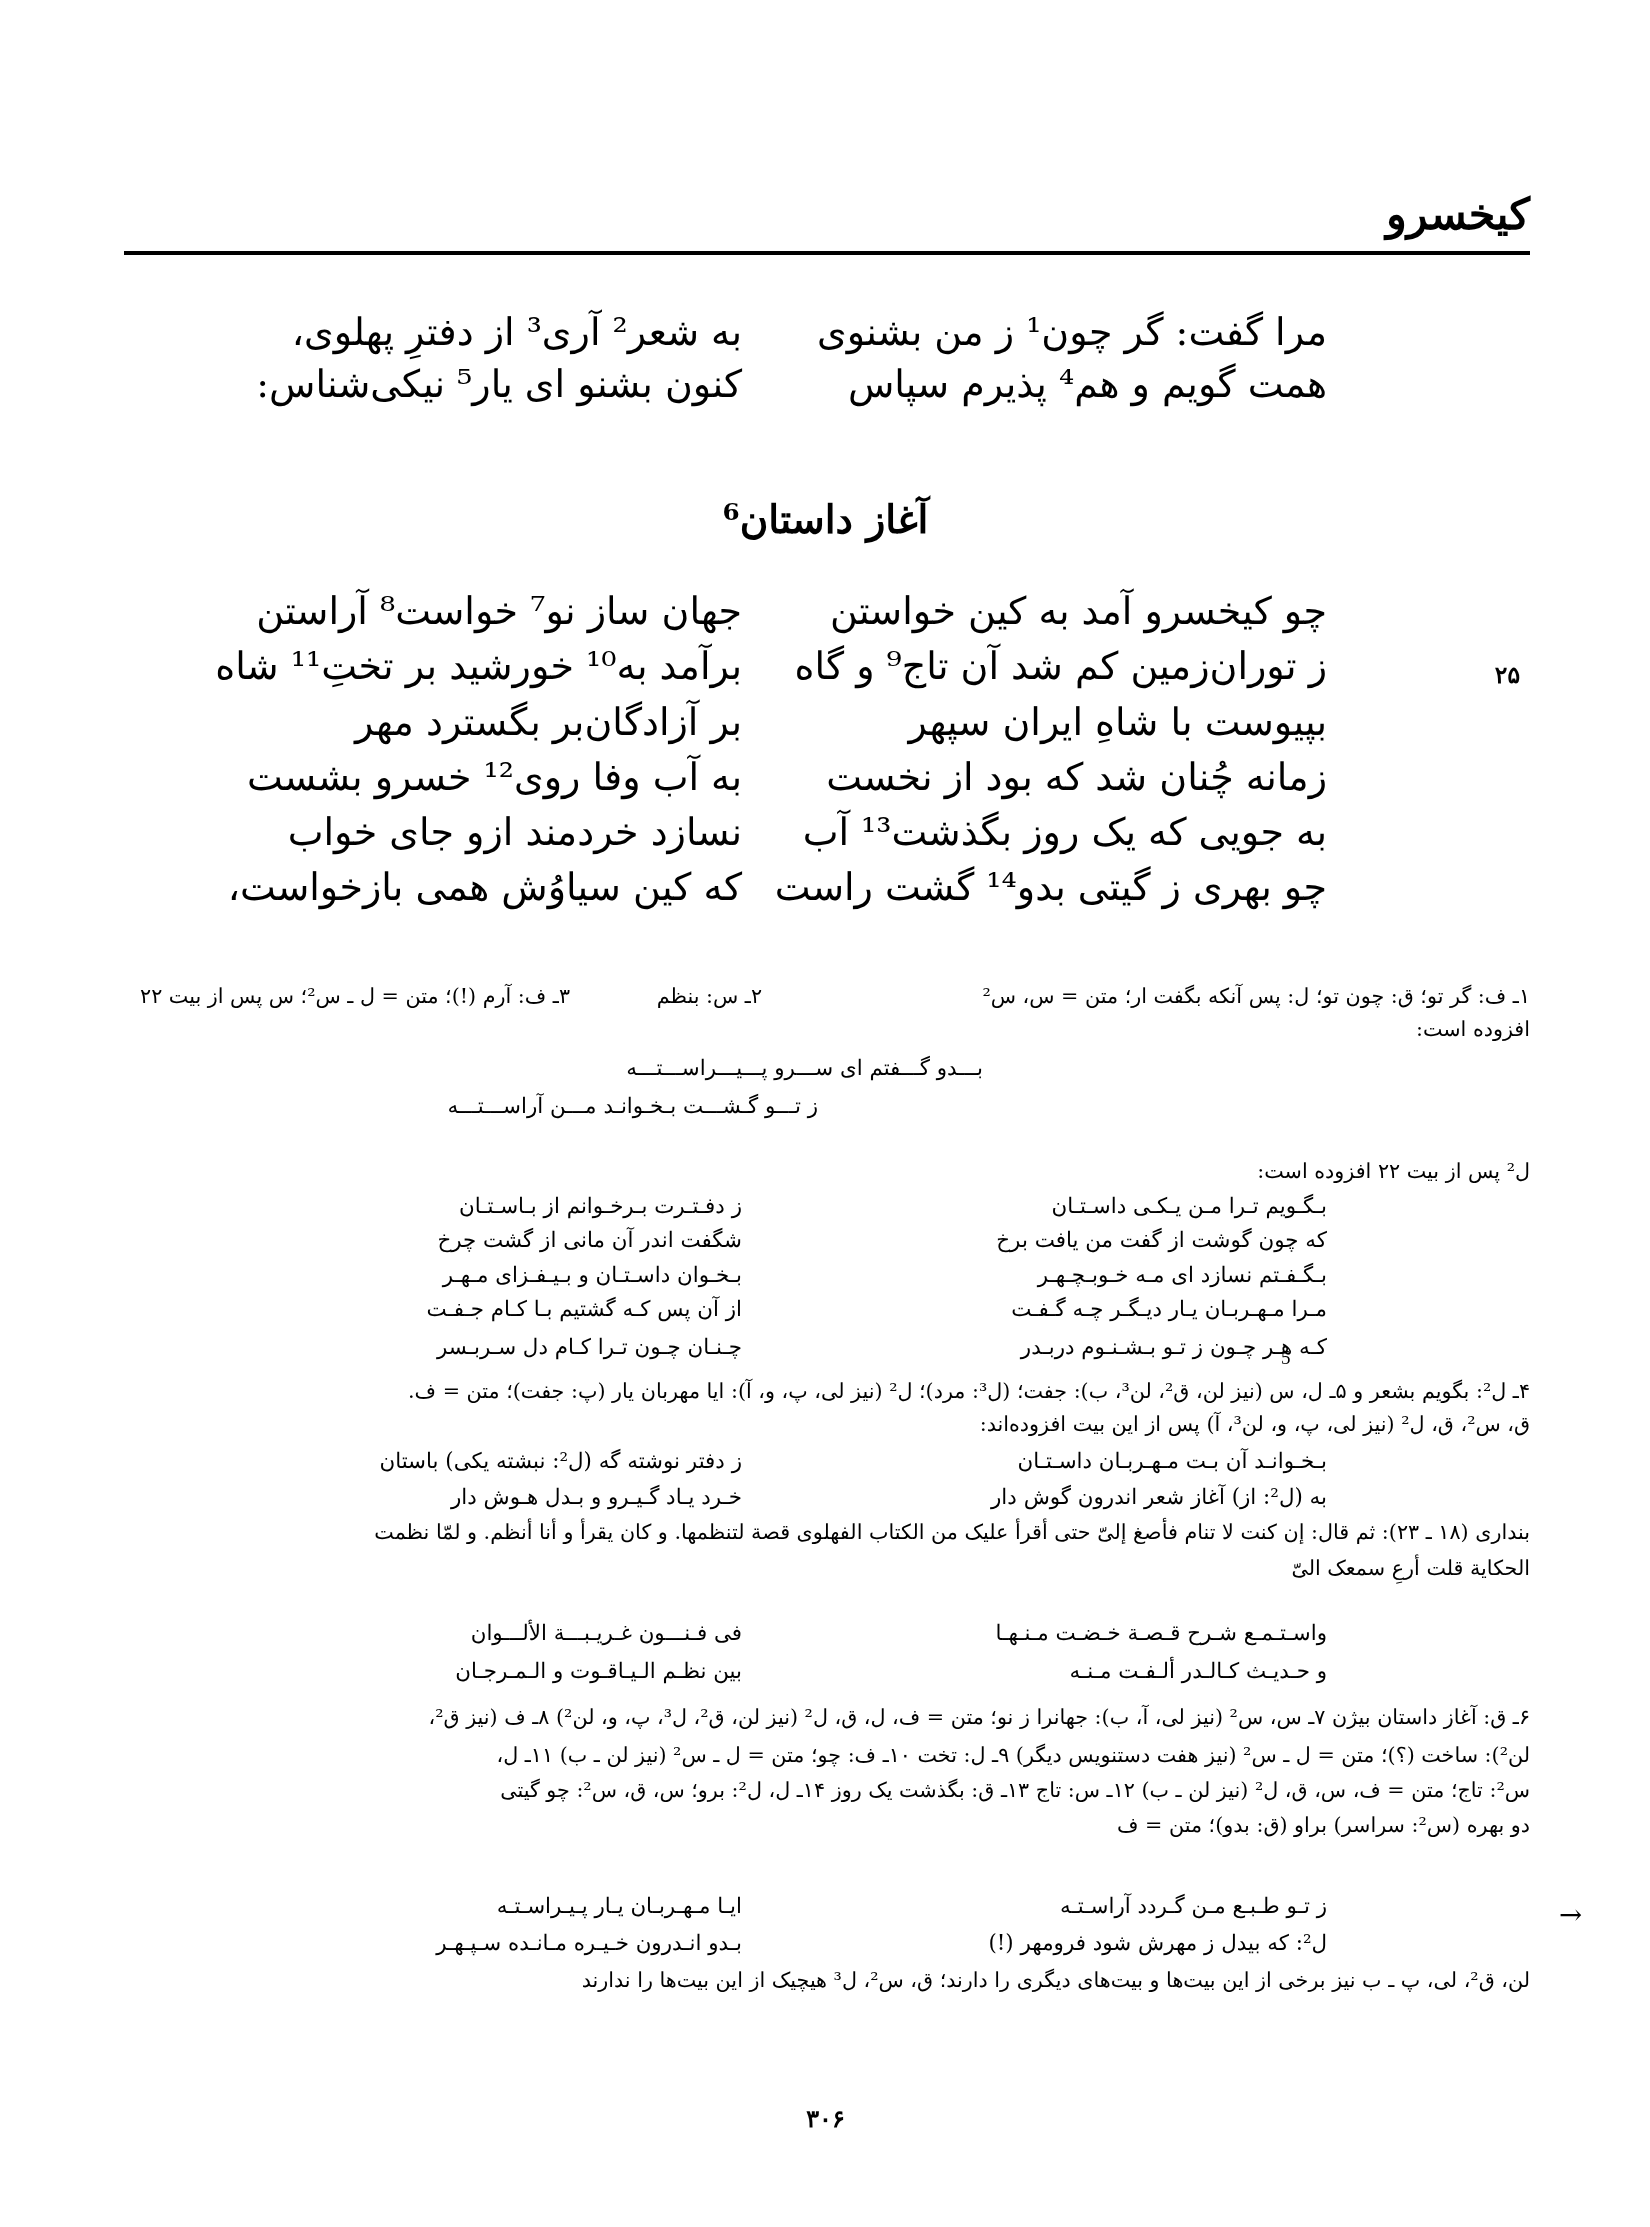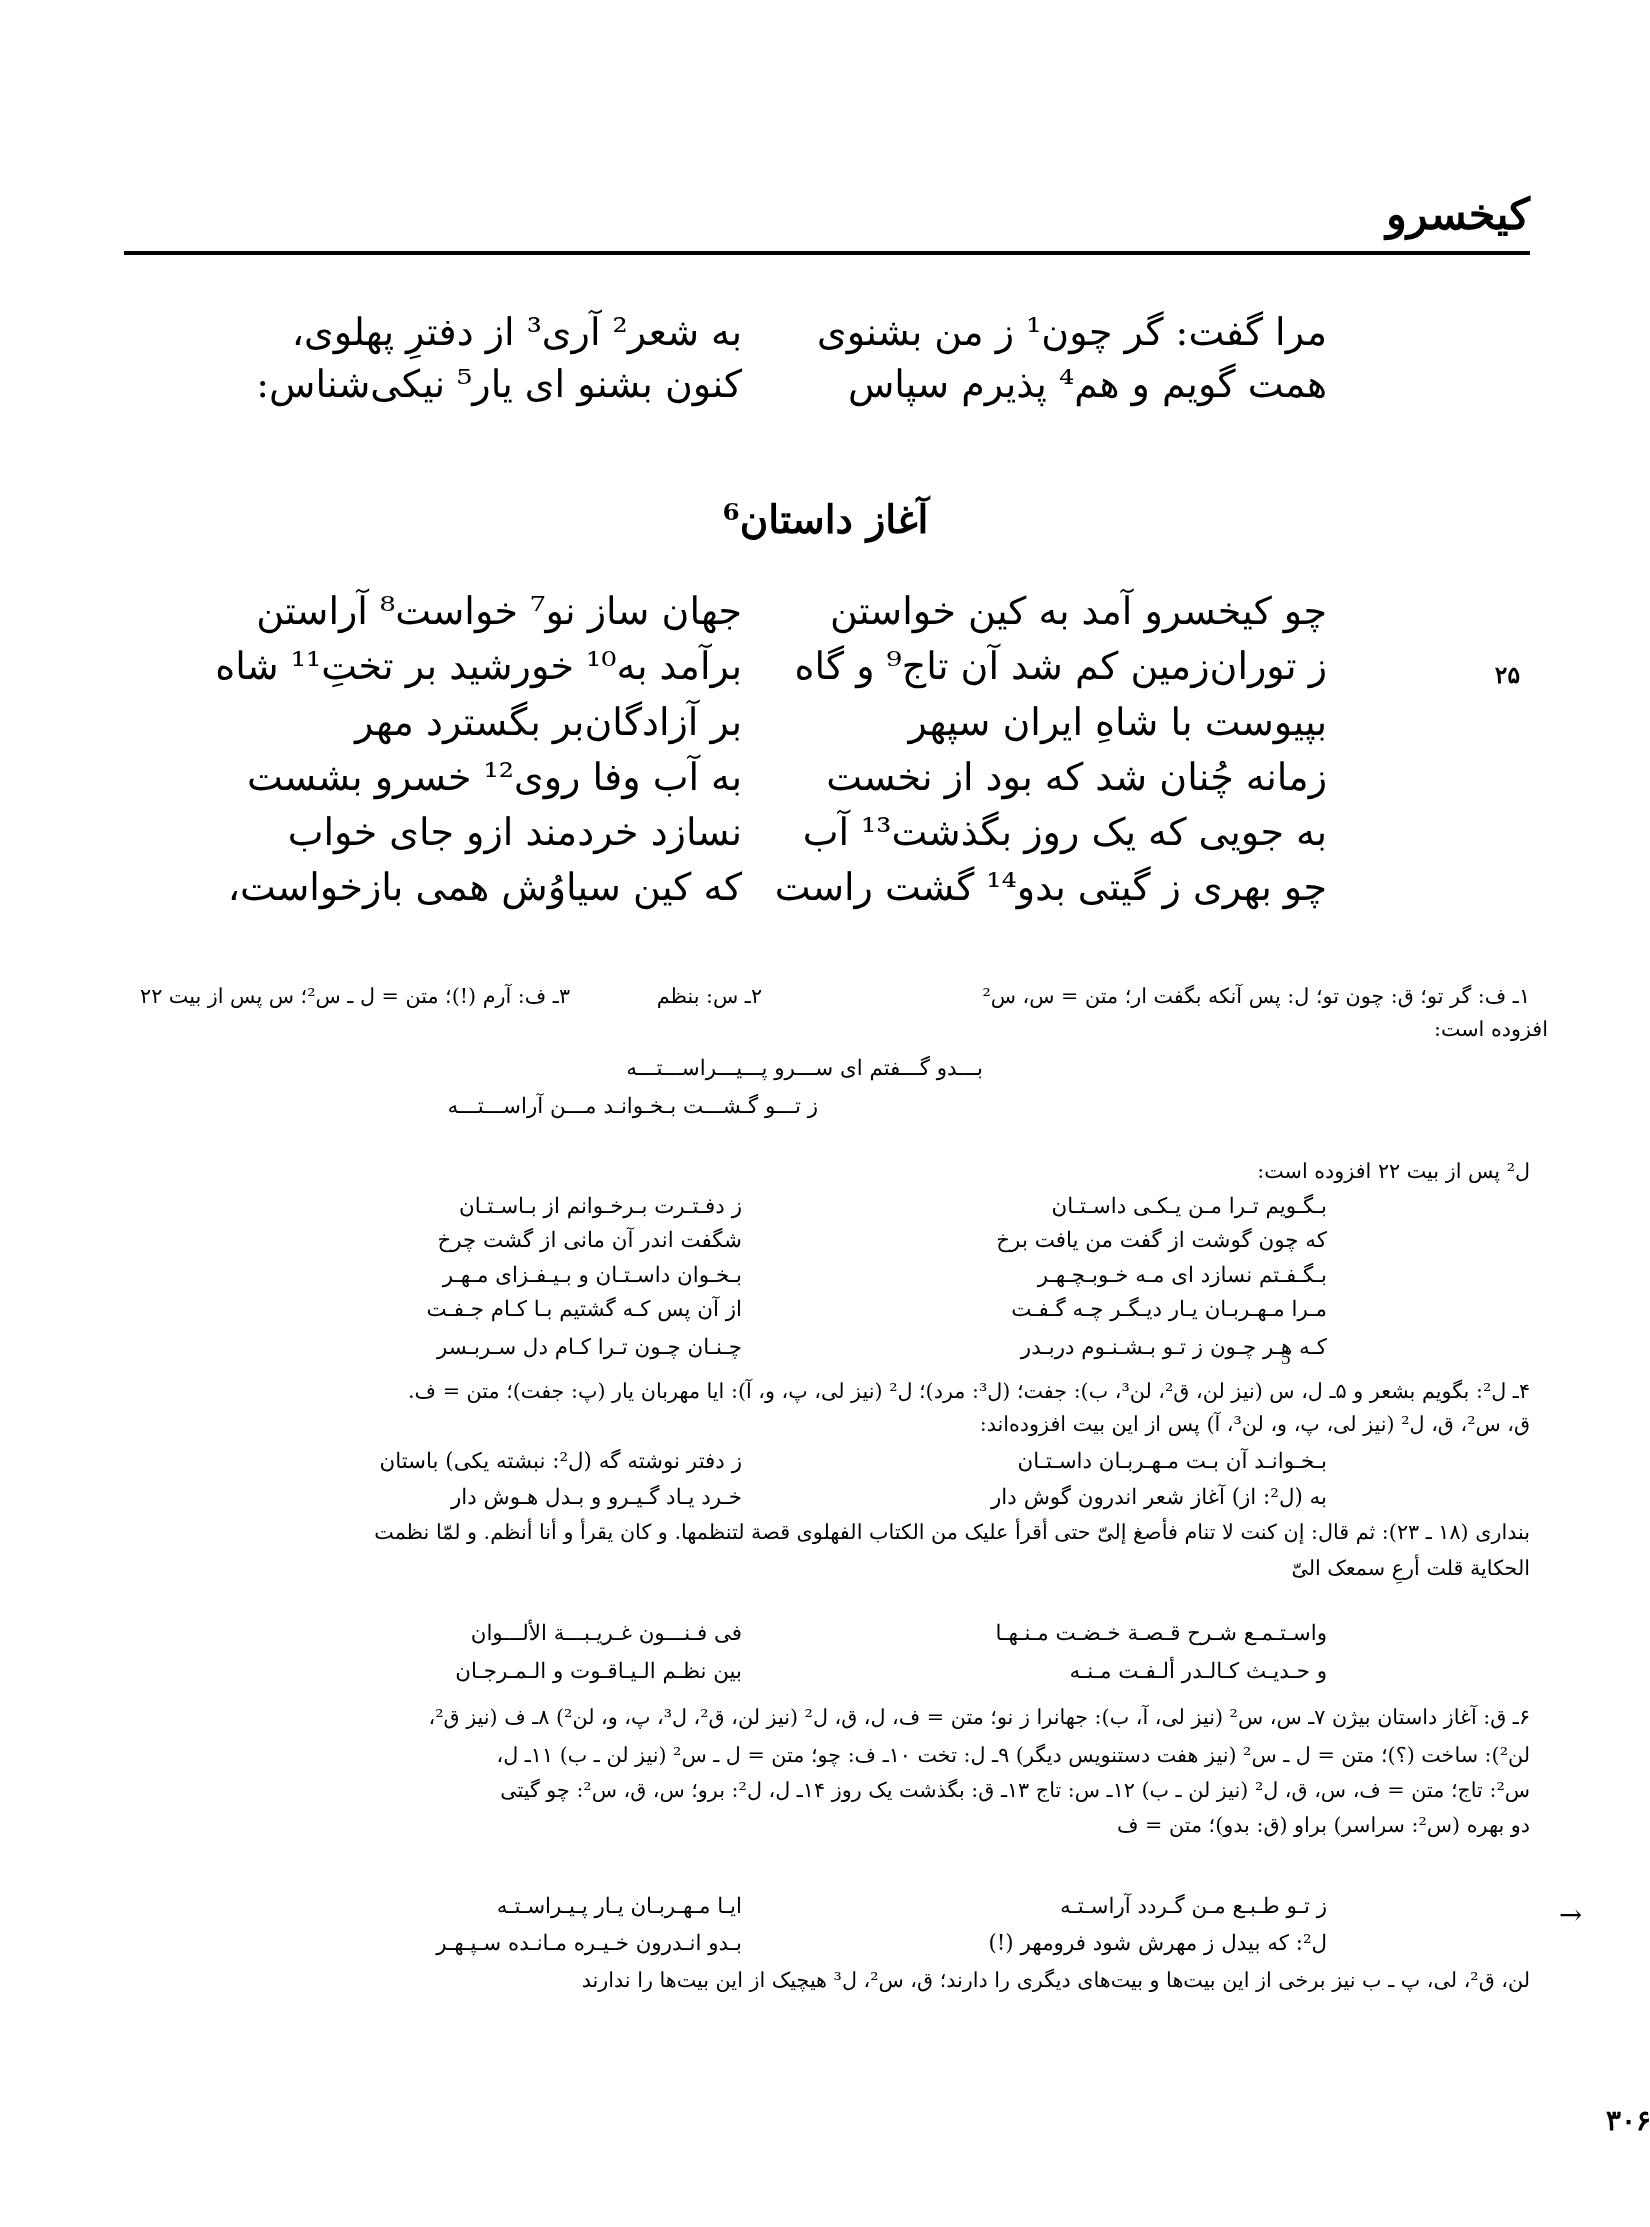--- a/index.html
+++ b/index.html
@@ -12,21 +12,21 @@
   .verse-l { right: 909px; }
   .main-verse { font-size: 38px; line-height: 1; }
   .title { position: absolute; left: 0; right: 0; top: 496px; text-align: center; font-size: 39px; font-weight: bold; }
   .verse-num { position: absolute; right: 131px; top: 661px; font-size: 23.4px; font-weight: bold; }
   .note { font-size: 20.7px; line-height: 1; position: absolute; white-space: nowrap; }
   .note-verse { font-size: 21.4px; line-height: 1; position: absolute; white-space: nowrap; }
   .nr { right: 324px; }
   .nl { right: 909px; }
   .line-num { position: absolute; right: 351px; font-size: 19px; font-family: "Liberation Serif", serif; direction: ltr; }
   .arrow { position: absolute; right: 69px; top: 1898px; font-size: 27.6px; }
-  .page-number { position: absolute; left: 0; right: 0; top: 2104px; text-align: right; font-size: 28px; font-weight: bold; }
+  .page-number { position: absolute; left: 0; right: 0; top: 2104px; text-align: center; font-size: 24px; font-weight: bold; }
 </style>
 </head>
 <body>
 
 <div class="page">
 
   <div class="running-head">کیخسرو</div>
   <div class="head-rule"></div>
 
   <div class="abs main-verse verse-r" style="top:313px">مرا گفت: گر چون¹ ز من بشنوی</div>
@@ -47,21 +47,21 @@
   <div class="abs main-verse verse-r" style="top:758px">زمانه چُنان شد که بود از نخست</div>
   <div class="abs main-verse verse-l" style="top:758px">به آب وفا روی¹² خسرو بشست</div>
   <div class="abs main-verse verse-r" style="top:813px">به جویی که یک روز بگذشت¹³ آب</div>
   <div class="abs main-verse verse-l" style="top:813px">نسازد خردمند ازو جای خواب</div>
   <div class="abs main-verse verse-r" style="top:868px">چو بهری ز گیتی بدو¹⁴ گشت راست</div>
   <div class="abs main-verse verse-l" style="top:868px">که کین سیاوُش همی بازخواست،</div>
 
   <div class="note" style="right:121px; top:986px">۱ـ ف: گر تو؛ ق: چون تو؛ ل: پس آنکه بگفت ار؛ متن = س، س²</div>
   <div class="note" style="right:889px; top:986px">۲ـ س: بنظم</div>
   <div class="note" style="right:1081px; top:986px">۳ـ ف: آرم (!)؛ متن = ل ـ س²؛ س پس از بیت ۲۲</div>
-  <div class="note" style="right:103px; top:1019px">افزوده است:</div>
+  <div class="note" style="right:121px; top:1019px">افزوده است:</div>
 
   <div class="note-verse" style="right:668px; top:1057px">بـــدو گـــفتم ای ســـرو پـــیـــراســـتـــه</div>
   <div class="note-verse" style="right:833px; top:1095px">ز تـــو گـشـــت بـخـوانـد مـــن آراســـتـــه</div>
 
   <div class="note" style="right:121px; top:1161px">ل² پس از بیت ۲۲ افزوده است:</div>
 
   <div class="note-verse nr" style="top:1195px">بـگـویم تـرا مـن یـکـی داسـتـان</div>
   <div class="note-verse nl" style="top:1195px">ز دفـتـرت بـرخـوانم از بـاسـتـان</div>
   <div class="note-verse nr" style="top:1229px">که چون گوشت از گفت من یافت برخ</div>
   <div class="note-verse nl" style="top:1229px">شگفت اندر آن مانی از گشت چرخ</div>

